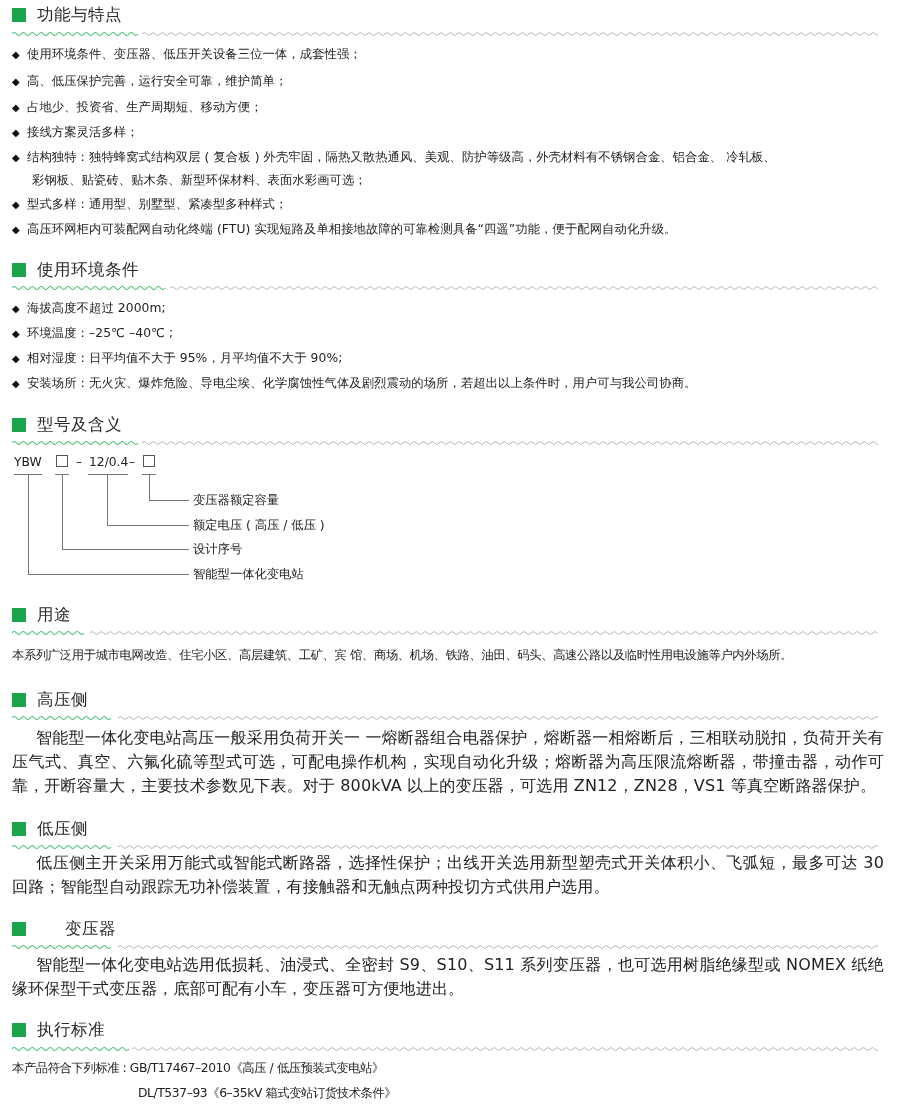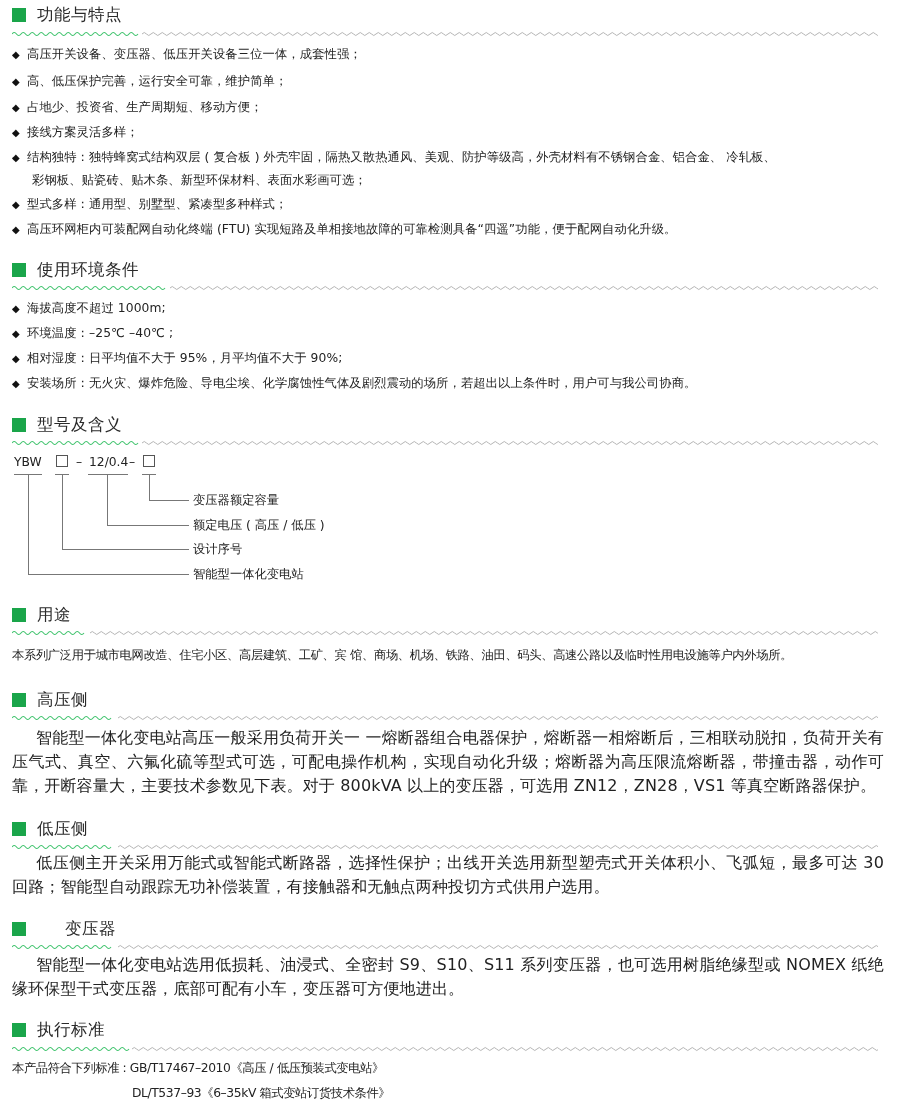--- a/index.html
+++ b/index.html
@@ -27,41 +27,41 @@
   <span class="sq"></span>
   <span class="title">功能与特点</span>
 </div>
 <div class="wave" style="top:30px;">
     <svg width="866" height="8" viewBox="0 0 866 8">
     <path d="M0 4 q2.25 -3 4.5 0 t4.5 0 q2.25 -3 4.5 0 t4.5 0 q2.25 -3 4.5 0 t4.5 0 q2.25 -3 4.5 0 t4.5 0 q2.25 -3 4.5 0 t4.5 0 q2.25 -3 4.5 0 t4.5 0 q2.25 -3 4.5 0 t4.5 0 q2.25 -3 4.5 0 t4.5 0 q2.25 -3 4.5 0 t4.5 0 q2.25 -3 4.5 0 t4.5 0 q2.25 -3 4.5 0 t4.5 0 q2.25 -3 4.5 0 t4.5 0 q2.25 -3 4.5 0 t4.5 0 q2.25 -3 4.5 0 t4.5 0" fill="none" stroke="#3cc26a" stroke-width="1.1"></path>
     <path d="M130 4 q2.25 -3 4.5 0 t4.5 0 q2.25 -3 4.5 0 t4.5 0 q2.25 -3 4.5 0 t4.5 0 q2.25 -3 4.5 0 t4.5 0 q2.25 -3 4.5 0 t4.5 0 q2.25 -3 4.5 0 t4.5 0 q2.25 -3 4.5 0 t4.5 0 q2.25 -3 4.5 0 t4.5 0 q2.25 -3 4.5 0 t4.5 0 q2.25 -3 4.5 0 t4.5 0 q2.25 -3 4.5 0 t4.5 0 q2.25 -3 4.5 0 t4.5 0 q2.25 -3 4.5 0 t4.5 0 q2.25 -3 4.5 0 t4.5 0 q2.25 -3 4.5 0 t4.5 0 q2.25 -3 4.5 0 t4.5 0 q2.25 -3 4.5 0 t4.5 0 q2.25 -3 4.5 0 t4.5 0 q2.25 -3 4.5 0 t4.5 0 q2.25 -3 4.5 0 t4.5 0 q2.25 -3 4.5 0 t4.5 0 q2.25 -3 4.5 0 t4.5 0 q2.25 -3 4.5 0 t4.5 0 q2.25 -3 4.5 0 t4.5 0 q2.25 -3 4.5 0 t4.5 0 q2.25 -3 4.5 0 t4.5 0 q2.25 -3 4.5 0 t4.5 0 q2.25 -3 4.5 0 t4.5 0 q2.25 -3 4.5 0 t4.5 0 q2.25 -3 4.5 0 t4.5 0 q2.25 -3 4.5 0 t4.5 0 q2.25 -3 4.5 0 t4.5 0 q2.25 -3 4.5 0 t4.5 0 q2.25 -3 4.5 0 t4.5 0 q2.25 -3 4.5 0 t4.5 0 q2.25 -3 4.5 0 t4.5 0 q2.25 -3 4.5 0 t4.5 0 q2.25 -3 4.5 0 t4.5 0 q2.25 -3 4.5 0 t4.5 0 q2.25 -3 4.5 0 t4.5 0 q2.25 -3 4.5 0 t4.5 0 q2.25 -3 4.5 0 t4.5 0 q2.25 -3 4.5 0 t4.5 0 q2.25 -3 4.5 0 t4.5 0 q2.25 -3 4.5 0 t4.5 0 q2.25 -3 4.5 0 t4.5 0 q2.25 -3 4.5 0 t4.5 0 q2.25 -3 4.5 0 t4.5 0 q2.25 -3 4.5 0 t4.5 0 q2.25 -3 4.5 0 t4.5 0 q2.25 -3 4.5 0 t4.5 0 q2.25 -3 4.5 0 t4.5 0 q2.25 -3 4.5 0 t4.5 0 q2.25 -3 4.5 0 t4.5 0 q2.25 -3 4.5 0 t4.5 0 q2.25 -3 4.5 0 t4.5 0 q2.25 -3 4.5 0 t4.5 0 q2.25 -3 4.5 0 t4.5 0 q2.25 -3 4.5 0 t4.5 0 q2.25 -3 4.5 0 t4.5 0 q2.25 -3 4.5 0 t4.5 0 q2.25 -3 4.5 0 t4.5 0 q2.25 -3 4.5 0 t4.5 0 q2.25 -3 4.5 0 t4.5 0 q2.25 -3 4.5 0 t4.5 0 q2.25 -3 4.5 0 t4.5 0 q2.25 -3 4.5 0 t4.5 0 q2.25 -3 4.5 0 t4.5 0 q2.25 -3 4.5 0 t4.5 0 q2.25 -3 4.5 0 t4.5 0 q2.25 -3 4.5 0 t4.5 0 q2.25 -3 4.5 0 t4.5 0 q2.25 -3 4.5 0 t4.5 0 q2.25 -3 4.5 0 t4.5 0 q2.25 -3 4.5 0 t4.5 0 q2.25 -3 4.5 0 t4.5 0 q2.25 -3 4.5 0 t4.5 0 q2.25 -3 4.5 0 t4.5 0 q2.25 -3 4.5 0 t4.5 0 q2.25 -3 4.5 0 t4.5 0 q2.25 -3 4.5 0 t4.5 0 q2.25 -3 4.5 0 t4.5 0" fill="none" stroke="#b5b5b5" stroke-width="1"></path>
   </svg>
   </div>
 
-<div class="line" style="left:12px; top:46px;"><span class="bullet">◆</span><span>高压开关设备、变压器、低压开关设备三位一体，成套性强；</span></div>
+<div class="line" style="left:12px; top:46px;"><span class="bullet">◆</span><span>使用环境条件、变压器、低压开关设备三位一体，成套性强；</span></div>
 <div class="line" style="left:12px; top:73px;"><span class="bullet">◆</span><span>高、低压保护完善，运行安全可靠，维护简单；</span></div>
 <div class="line" style="left:12px; top:99px;"><span class="bullet">◆</span><span>占地少、投资省、生产周期短、移动方便；</span></div>
 <div class="line" style="left:12px; top:124px;"><span class="bullet">◆</span><span>接线方案灵活多样；</span></div>
 <div class="line" style="left:12px; top:149px;"><span class="bullet">◆</span><span>结构独特：独特蜂窝式结构双层 ( 复合板 ) 外壳牢固，隔热又散热通风、美观、防护等级高，外壳材料有不锈钢合金、铝合金、 冷轧板、</span></div>
 <div class="line" style="left:32px; top:172px;">彩钢板、贴瓷砖、贴木条、新型环保材料、表面水彩画可选；</div>
 <div class="line" style="left:12px; top:196px;"><span class="bullet">◆</span><span>型式多样：通用型、别墅型、紧凑型多种样式；</span></div>
 <div class="line" style="left:12px; top:221px;"><span class="bullet">◆</span><span>高压环网柜内可装配网自动化终端 (FTU) 实现短路及单相接地故障的可靠检测具备“四遥”功能，便于配网自动化升级。</span></div>
 
 <div class="sec-head" style="top:258px;">
   <span class="sq"></span>
   <span class="title">使用环境条件</span>
 </div>
 <div class="wave" style="top:284px;">
     <svg width="866" height="8" viewBox="0 0 866 8">
     <path d="M0 4 q2.25 -3 4.5 0 t4.5 0 q2.25 -3 4.5 0 t4.5 0 q2.25 -3 4.5 0 t4.5 0 q2.25 -3 4.5 0 t4.5 0 q2.25 -3 4.5 0 t4.5 0 q2.25 -3 4.5 0 t4.5 0 q2.25 -3 4.5 0 t4.5 0 q2.25 -3 4.5 0 t4.5 0 q2.25 -3 4.5 0 t4.5 0 q2.25 -3 4.5 0 t4.5 0 q2.25 -3 4.5 0 t4.5 0 q2.25 -3 4.5 0 t4.5 0 q2.25 -3 4.5 0 t4.5 0 q2.25 -3 4.5 0 t4.5 0 q2.25 -3 4.5 0 t4.5 0 q2.25 -3 4.5 0 t4.5 0 q2.25 -3 4.5 0 t4.5 0" fill="none" stroke="#3cc26a" stroke-width="1.1"></path>
     <path d="M158 4 q2.25 -3 4.5 0 t4.5 0 q2.25 -3 4.5 0 t4.5 0 q2.25 -3 4.5 0 t4.5 0 q2.25 -3 4.5 0 t4.5 0 q2.25 -3 4.5 0 t4.5 0 q2.25 -3 4.5 0 t4.5 0 q2.25 -3 4.5 0 t4.5 0 q2.25 -3 4.5 0 t4.5 0 q2.25 -3 4.5 0 t4.5 0 q2.25 -3 4.5 0 t4.5 0 q2.25 -3 4.5 0 t4.5 0 q2.25 -3 4.5 0 t4.5 0 q2.25 -3 4.5 0 t4.5 0 q2.25 -3 4.5 0 t4.5 0 q2.25 -3 4.5 0 t4.5 0 q2.25 -3 4.5 0 t4.5 0 q2.25 -3 4.5 0 t4.5 0 q2.25 -3 4.5 0 t4.5 0 q2.25 -3 4.5 0 t4.5 0 q2.25 -3 4.5 0 t4.5 0 q2.25 -3 4.5 0 t4.5 0 q2.25 -3 4.5 0 t4.5 0 q2.25 -3 4.5 0 t4.5 0 q2.25 -3 4.5 0 t4.5 0 q2.25 -3 4.5 0 t4.5 0 q2.25 -3 4.5 0 t4.5 0 q2.25 -3 4.5 0 t4.5 0 q2.25 -3 4.5 0 t4.5 0 q2.25 -3 4.5 0 t4.5 0 q2.25 -3 4.5 0 t4.5 0 q2.25 -3 4.5 0 t4.5 0 q2.25 -3 4.5 0 t4.5 0 q2.25 -3 4.5 0 t4.5 0 q2.25 -3 4.5 0 t4.5 0 q2.25 -3 4.5 0 t4.5 0 q2.25 -3 4.5 0 t4.5 0 q2.25 -3 4.5 0 t4.5 0 q2.25 -3 4.5 0 t4.5 0 q2.25 -3 4.5 0 t4.5 0 q2.25 -3 4.5 0 t4.5 0 q2.25 -3 4.5 0 t4.5 0 q2.25 -3 4.5 0 t4.5 0 q2.25 -3 4.5 0 t4.5 0 q2.25 -3 4.5 0 t4.5 0 q2.25 -3 4.5 0 t4.5 0 q2.25 -3 4.5 0 t4.5 0 q2.25 -3 4.5 0 t4.5 0 q2.25 -3 4.5 0 t4.5 0 q2.25 -3 4.5 0 t4.5 0 q2.25 -3 4.5 0 t4.5 0 q2.25 -3 4.5 0 t4.5 0 q2.25 -3 4.5 0 t4.5 0 q2.25 -3 4.5 0 t4.5 0 q2.25 -3 4.5 0 t4.5 0 q2.25 -3 4.5 0 t4.5 0 q2.25 -3 4.5 0 t4.5 0 q2.25 -3 4.5 0 t4.5 0 q2.25 -3 4.5 0 t4.5 0 q2.25 -3 4.5 0 t4.5 0 q2.25 -3 4.5 0 t4.5 0 q2.25 -3 4.5 0 t4.5 0 q2.25 -3 4.5 0 t4.5 0 q2.25 -3 4.5 0 t4.5 0 q2.25 -3 4.5 0 t4.5 0 q2.25 -3 4.5 0 t4.5 0 q2.25 -3 4.5 0 t4.5 0 q2.25 -3 4.5 0 t4.5 0 q2.25 -3 4.5 0 t4.5 0 q2.25 -3 4.5 0 t4.5 0 q2.25 -3 4.5 0 t4.5 0 q2.25 -3 4.5 0 t4.5 0 q2.25 -3 4.5 0 t4.5 0 q2.25 -3 4.5 0 t4.5 0 q2.25 -3 4.5 0 t4.5 0 q2.25 -3 4.5 0 t4.5 0 q2.25 -3 4.5 0 t4.5 0 q2.25 -3 4.5 0 t4.5 0 q2.25 -3 4.5 0 t4.5 0 q2.25 -3 4.5 0 t4.5 0" fill="none" stroke="#b5b5b5" stroke-width="1"></path>
   </svg>
   </div>
 
-<div class="line" style="left:12px; top:300px;"><span class="bullet">◆</span><span>海拔高度不超过 1000m;</span></div>
+<div class="line" style="left:12px; top:300px;"><span class="bullet">◆</span><span>海拔高度不超过 2000m;</span></div>
 <div class="line" style="left:12px; top:325px;"><span class="bullet">◆</span><span>环境温度：–25℃ –40℃ ;</span></div>
 <div class="line" style="left:12px; top:350px;"><span class="bullet">◆</span><span>相对湿度：日平均值不大于 95%，月平均值不大于 90%;</span></div>
 <div class="line" style="left:12px; top:375px;"><span class="bullet">◆</span><span>安装场所：无火灾、爆炸危险、导电尘埃、化学腐蚀性气体及剧烈震动的场所，若超出以上条件时，用户可与我公司协商。</span></div>
 
 <div class="sec-head" style="top:413px;">
   <span class="sq"></span>
   <span class="title">型号及含义</span>
 </div>
 <div class="wave" style="top:439px;">
     <svg width="866" height="8" viewBox="0 0 866 8">
@@ -152,13 +152,13 @@
   <span class="sq"></span>
   <span class="title">执行标准</span>
 </div>
 <div class="wave" style="top:1045px;">
     <svg width="866" height="8" viewBox="0 0 866 8">
     <path d="M0 4 q2.25 -3 4.5 0 t4.5 0 q2.25 -3 4.5 0 t4.5 0 q2.25 -3 4.5 0 t4.5 0 q2.25 -3 4.5 0 t4.5 0 q2.25 -3 4.5 0 t4.5 0 q2.25 -3 4.5 0 t4.5 0 q2.25 -3 4.5 0 t4.5 0 q2.25 -3 4.5 0 t4.5 0 q2.25 -3 4.5 0 t4.5 0 q2.25 -3 4.5 0 t4.5 0 q2.25 -3 4.5 0 t4.5 0 q2.25 -3 4.5 0 t4.5 0 q2.25 -3 4.5 0 t4.5 0" fill="none" stroke="#3cc26a" stroke-width="1.1"></path>
     <path d="M120 4 q2.25 -3 4.5 0 t4.5 0 q2.25 -3 4.5 0 t4.5 0 q2.25 -3 4.5 0 t4.5 0 q2.25 -3 4.5 0 t4.5 0 q2.25 -3 4.5 0 t4.5 0 q2.25 -3 4.5 0 t4.5 0 q2.25 -3 4.5 0 t4.5 0 q2.25 -3 4.5 0 t4.5 0 q2.25 -3 4.5 0 t4.5 0 q2.25 -3 4.5 0 t4.5 0 q2.25 -3 4.5 0 t4.5 0 q2.25 -3 4.5 0 t4.5 0 q2.25 -3 4.5 0 t4.5 0 q2.25 -3 4.5 0 t4.5 0 q2.25 -3 4.5 0 t4.5 0 q2.25 -3 4.5 0 t4.5 0 q2.25 -3 4.5 0 t4.5 0 q2.25 -3 4.5 0 t4.5 0 q2.25 -3 4.5 0 t4.5 0 q2.25 -3 4.5 0 t4.5 0 q2.25 -3 4.5 0 t4.5 0 q2.25 -3 4.5 0 t4.5 0 q2.25 -3 4.5 0 t4.5 0 q2.25 -3 4.5 0 t4.5 0 q2.25 -3 4.5 0 t4.5 0 q2.25 -3 4.5 0 t4.5 0 q2.25 -3 4.5 0 t4.5 0 q2.25 -3 4.5 0 t4.5 0 q2.25 -3 4.5 0 t4.5 0 q2.25 -3 4.5 0 t4.5 0 q2.25 -3 4.5 0 t4.5 0 q2.25 -3 4.5 0 t4.5 0 q2.25 -3 4.5 0 t4.5 0 q2.25 -3 4.5 0 t4.5 0 q2.25 -3 4.5 0 t4.5 0 q2.25 -3 4.5 0 t4.5 0 q2.25 -3 4.5 0 t4.5 0 q2.25 -3 4.5 0 t4.5 0 q2.25 -3 4.5 0 t4.5 0 q2.25 -3 4.5 0 t4.5 0 q2.25 -3 4.5 0 t4.5 0 q2.25 -3 4.5 0 t4.5 0 q2.25 -3 4.5 0 t4.5 0 q2.25 -3 4.5 0 t4.5 0 q2.25 -3 4.5 0 t4.5 0 q2.25 -3 4.5 0 t4.5 0 q2.25 -3 4.5 0 t4.5 0 q2.25 -3 4.5 0 t4.5 0 q2.25 -3 4.5 0 t4.5 0 q2.25 -3 4.5 0 t4.5 0 q2.25 -3 4.5 0 t4.5 0 q2.25 -3 4.5 0 t4.5 0 q2.25 -3 4.5 0 t4.5 0 q2.25 -3 4.5 0 t4.5 0 q2.25 -3 4.5 0 t4.5 0 q2.25 -3 4.5 0 t4.5 0 q2.25 -3 4.5 0 t4.5 0 q2.25 -3 4.5 0 t4.5 0 q2.25 -3 4.5 0 t4.5 0 q2.25 -3 4.5 0 t4.5 0 q2.25 -3 4.5 0 t4.5 0 q2.25 -3 4.5 0 t4.5 0 q2.25 -3 4.5 0 t4.5 0 q2.25 -3 4.5 0 t4.5 0 q2.25 -3 4.5 0 t4.5 0 q2.25 -3 4.5 0 t4.5 0 q2.25 -3 4.5 0 t4.5 0 q2.25 -3 4.5 0 t4.5 0 q2.25 -3 4.5 0 t4.5 0 q2.25 -3 4.5 0 t4.5 0 q2.25 -3 4.5 0 t4.5 0 q2.25 -3 4.5 0 t4.5 0 q2.25 -3 4.5 0 t4.5 0 q2.25 -3 4.5 0 t4.5 0 q2.25 -3 4.5 0 t4.5 0 q2.25 -3 4.5 0 t4.5 0 q2.25 -3 4.5 0 t4.5 0 q2.25 -3 4.5 0 t4.5 0 q2.25 -3 4.5 0 t4.5 0 q2.25 -3 4.5 0 t4.5 0 q2.25 -3 4.5 0 t4.5 0 q2.25 -3 4.5 0 t4.5 0 q2.25 -3 4.5 0 t4.5 0" fill="none" stroke="#b5b5b5" stroke-width="1"></path>
   </svg>
   </div>
 <div class="line" style="left:12px; top:1060px; letter-spacing:-0.4px;"><span>本产品符合下列标准 : </span><span>GB/T17467–2010《高压 / 低压预装式变电站》</span></div>
-<div class="line" style="left:132px; top:1085px; letter-spacing:-0.4px;">DL/T537–93《6–35kV 箱式变站订货技术条件》</div>
+<div class="line" style="left:138px; top:1085px; letter-spacing:-0.4px;">DL/T537–93《6–35kV 箱式变站订货技术条件》</div>
 
 </body></html>

